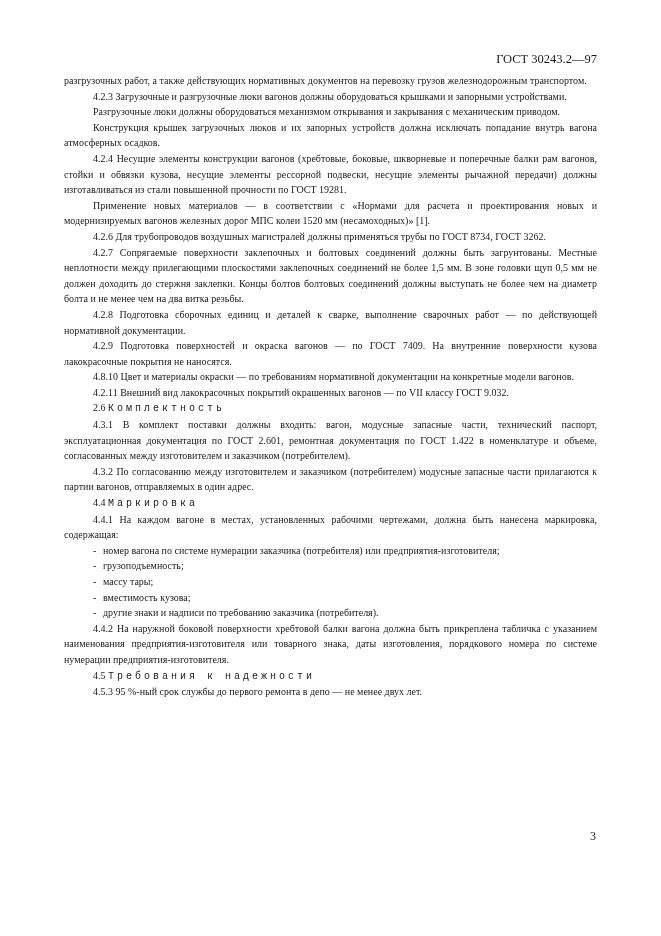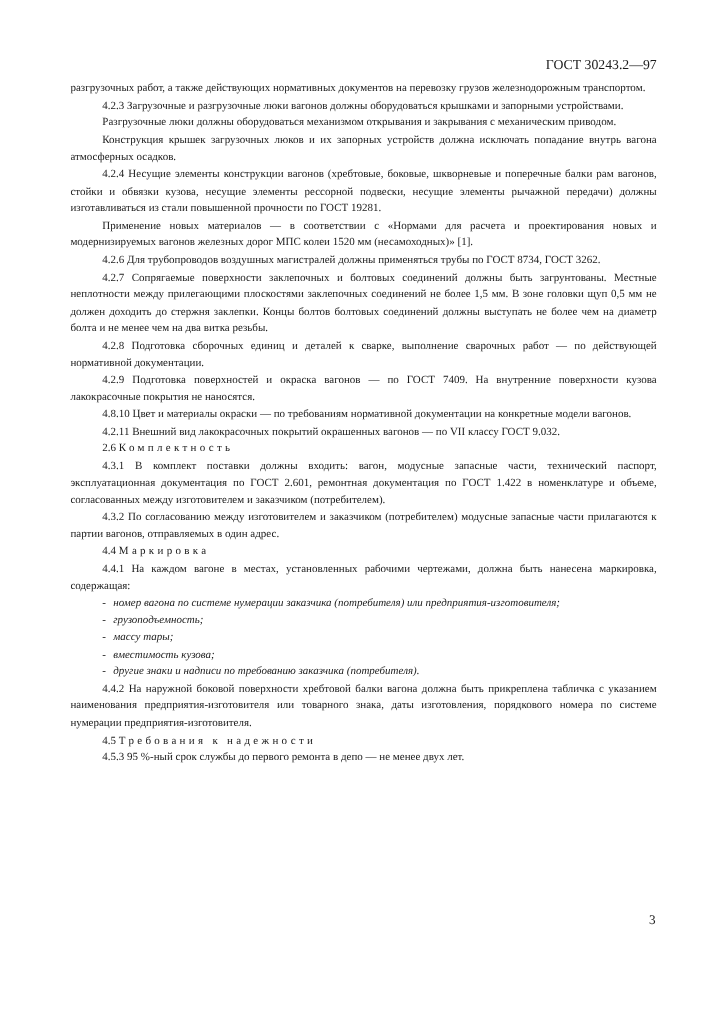--- a/index.html
+++ b/index.html
@@ -2,23 +2,23 @@
 <html><head>
 <meta charset="utf-8">
 <style>
   html, body { margin: 0; padding: 0; background: #ffffff; }
   body { width: 661px; height: 936px; position: relative; overflow: hidden;
          font-family: "Liberation Serif", "DejaVu Serif", serif; color: #1a1a1a; }
   .header { position: absolute; top: 52px; right: 64px; font-weight: normal; font-size: 12.5px; }
   .content { position: absolute; top: 73px; left: 64px; width: 533px; font-size: 10px; line-height: 15.6px; }
   .p { margin: 0; text-align: justify; text-indent: 29px; }
   .p.noindent { text-indent: 0; }
-  .spaced { letter-spacing: 3px; }
+  .spaced { letter-spacing: 3px; font-family: Liberation Mono, monospace; }
   .list { margin: 0; padding: 0; list-style: none; }
-  .list li { padding-left: 29px; font-style: italic; }
+  .list li { padding-left: 29px; }
   .list li .dash { display: inline-block; width: 10px; }
   .pagenum { position: absolute; top: 829px; left: 590px; font-size: 12px; }
 </style>
 </head>
 <body>
 
 <div class="header">ГОСТ 30243.2—97</div>
 
 <div class="content">
   <p class="p noindent">разгрузочных работ, а также действующих нормативных документов на перевозку грузов железнодорожным транспортом.</p>

